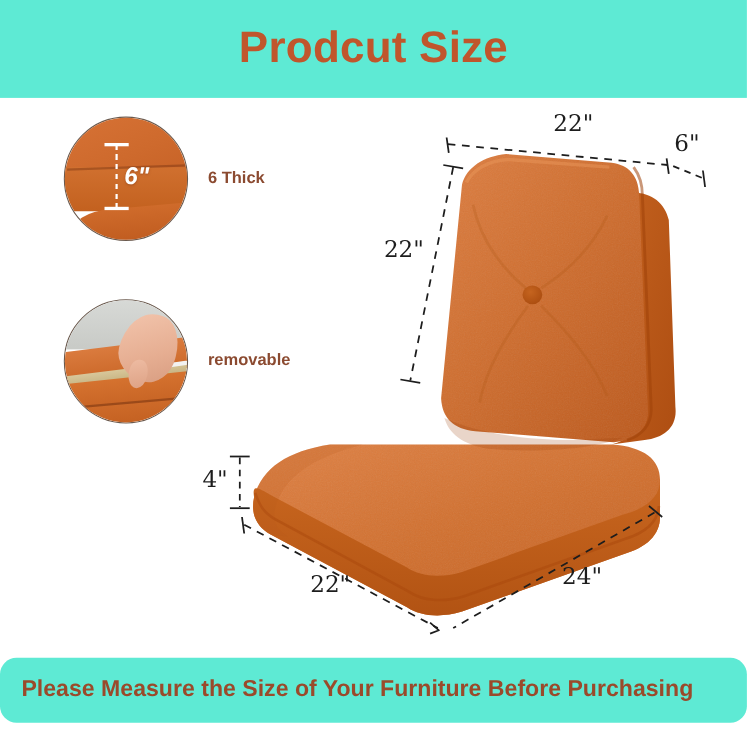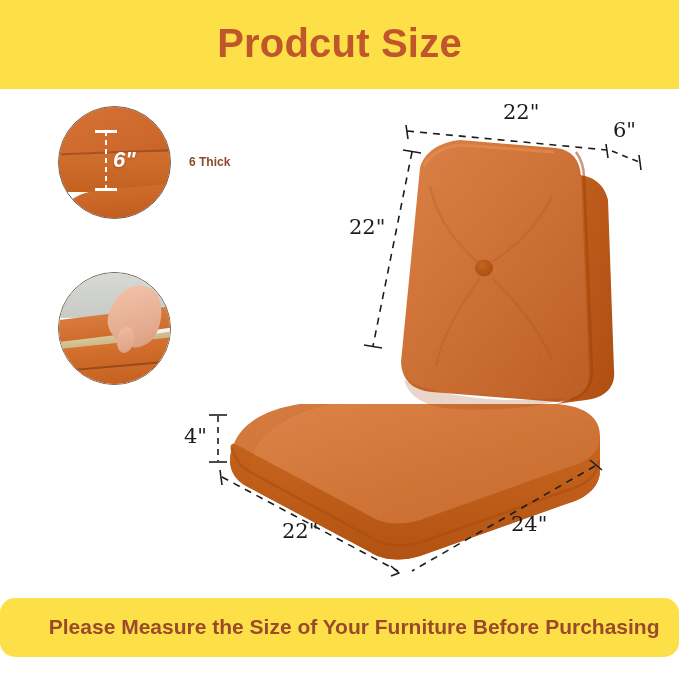--- a/index.html
+++ b/index.html
@@ -16,25 +16,25 @@
     height: 679px;
     background: #ffffff;
     overflow: hidden;
   }
 
   
   .banner {
     position: absolute;
     left: 0;
     width: 679px;
-    background: #fde047;
+    background: #5eead4;
     display: flex;
     align-items: center;
     justify-content: center;
-    text-align: right;
+    text-align: left;
   }
   #header-banner {
     top: 0;
     height: 89px;
   }
   #footer-banner {
     top: 598px;
     height: 59px;
     border-radius: 15px;
   }
@@ -72,21 +72,21 @@
     border-radius: 50%;
     overflow: hidden;
     border: 1.3px solid #6b5a4e;
     box-sizing: border-box;
     background: #ffffff;
     flex: 0 0 auto;
   }
   .callout-text {
     margin-left: 18px;
     color: #8B4A30;
-    font-size: 12px;
+    font-size: 15px;
     font-weight: 600;
     line-height: 1.25;
     white-space: nowrap;
   }
 
   
   .t1-cushion-top {
     position: absolute;
     left: -6px; top: -16px;
     width: 132px; height: 84px;
@@ -369,20 +369,21 @@
       <div class="t2-cush-a"></div>
       <div class="t2-foam"></div>
       <div class="t2-cush-b"></div>
       <div class="t2-cush-c"></div>
       <div class="t2-seam"></div>
       <div class="t2-zip"></div>
       <div class="t2-hand"></div>
       <div class="t2-finger"></div>
     </div>
     <div class="callout-text">
+      <div>removable</div>
     </div>
   </div>
 
   <div class="banner" id="footer-banner">
     <p id="footer-text">Please Measure the Size of Your Furniture Before Purchasing</p>
   </div>
 
 </div>
 
 </body></html>

